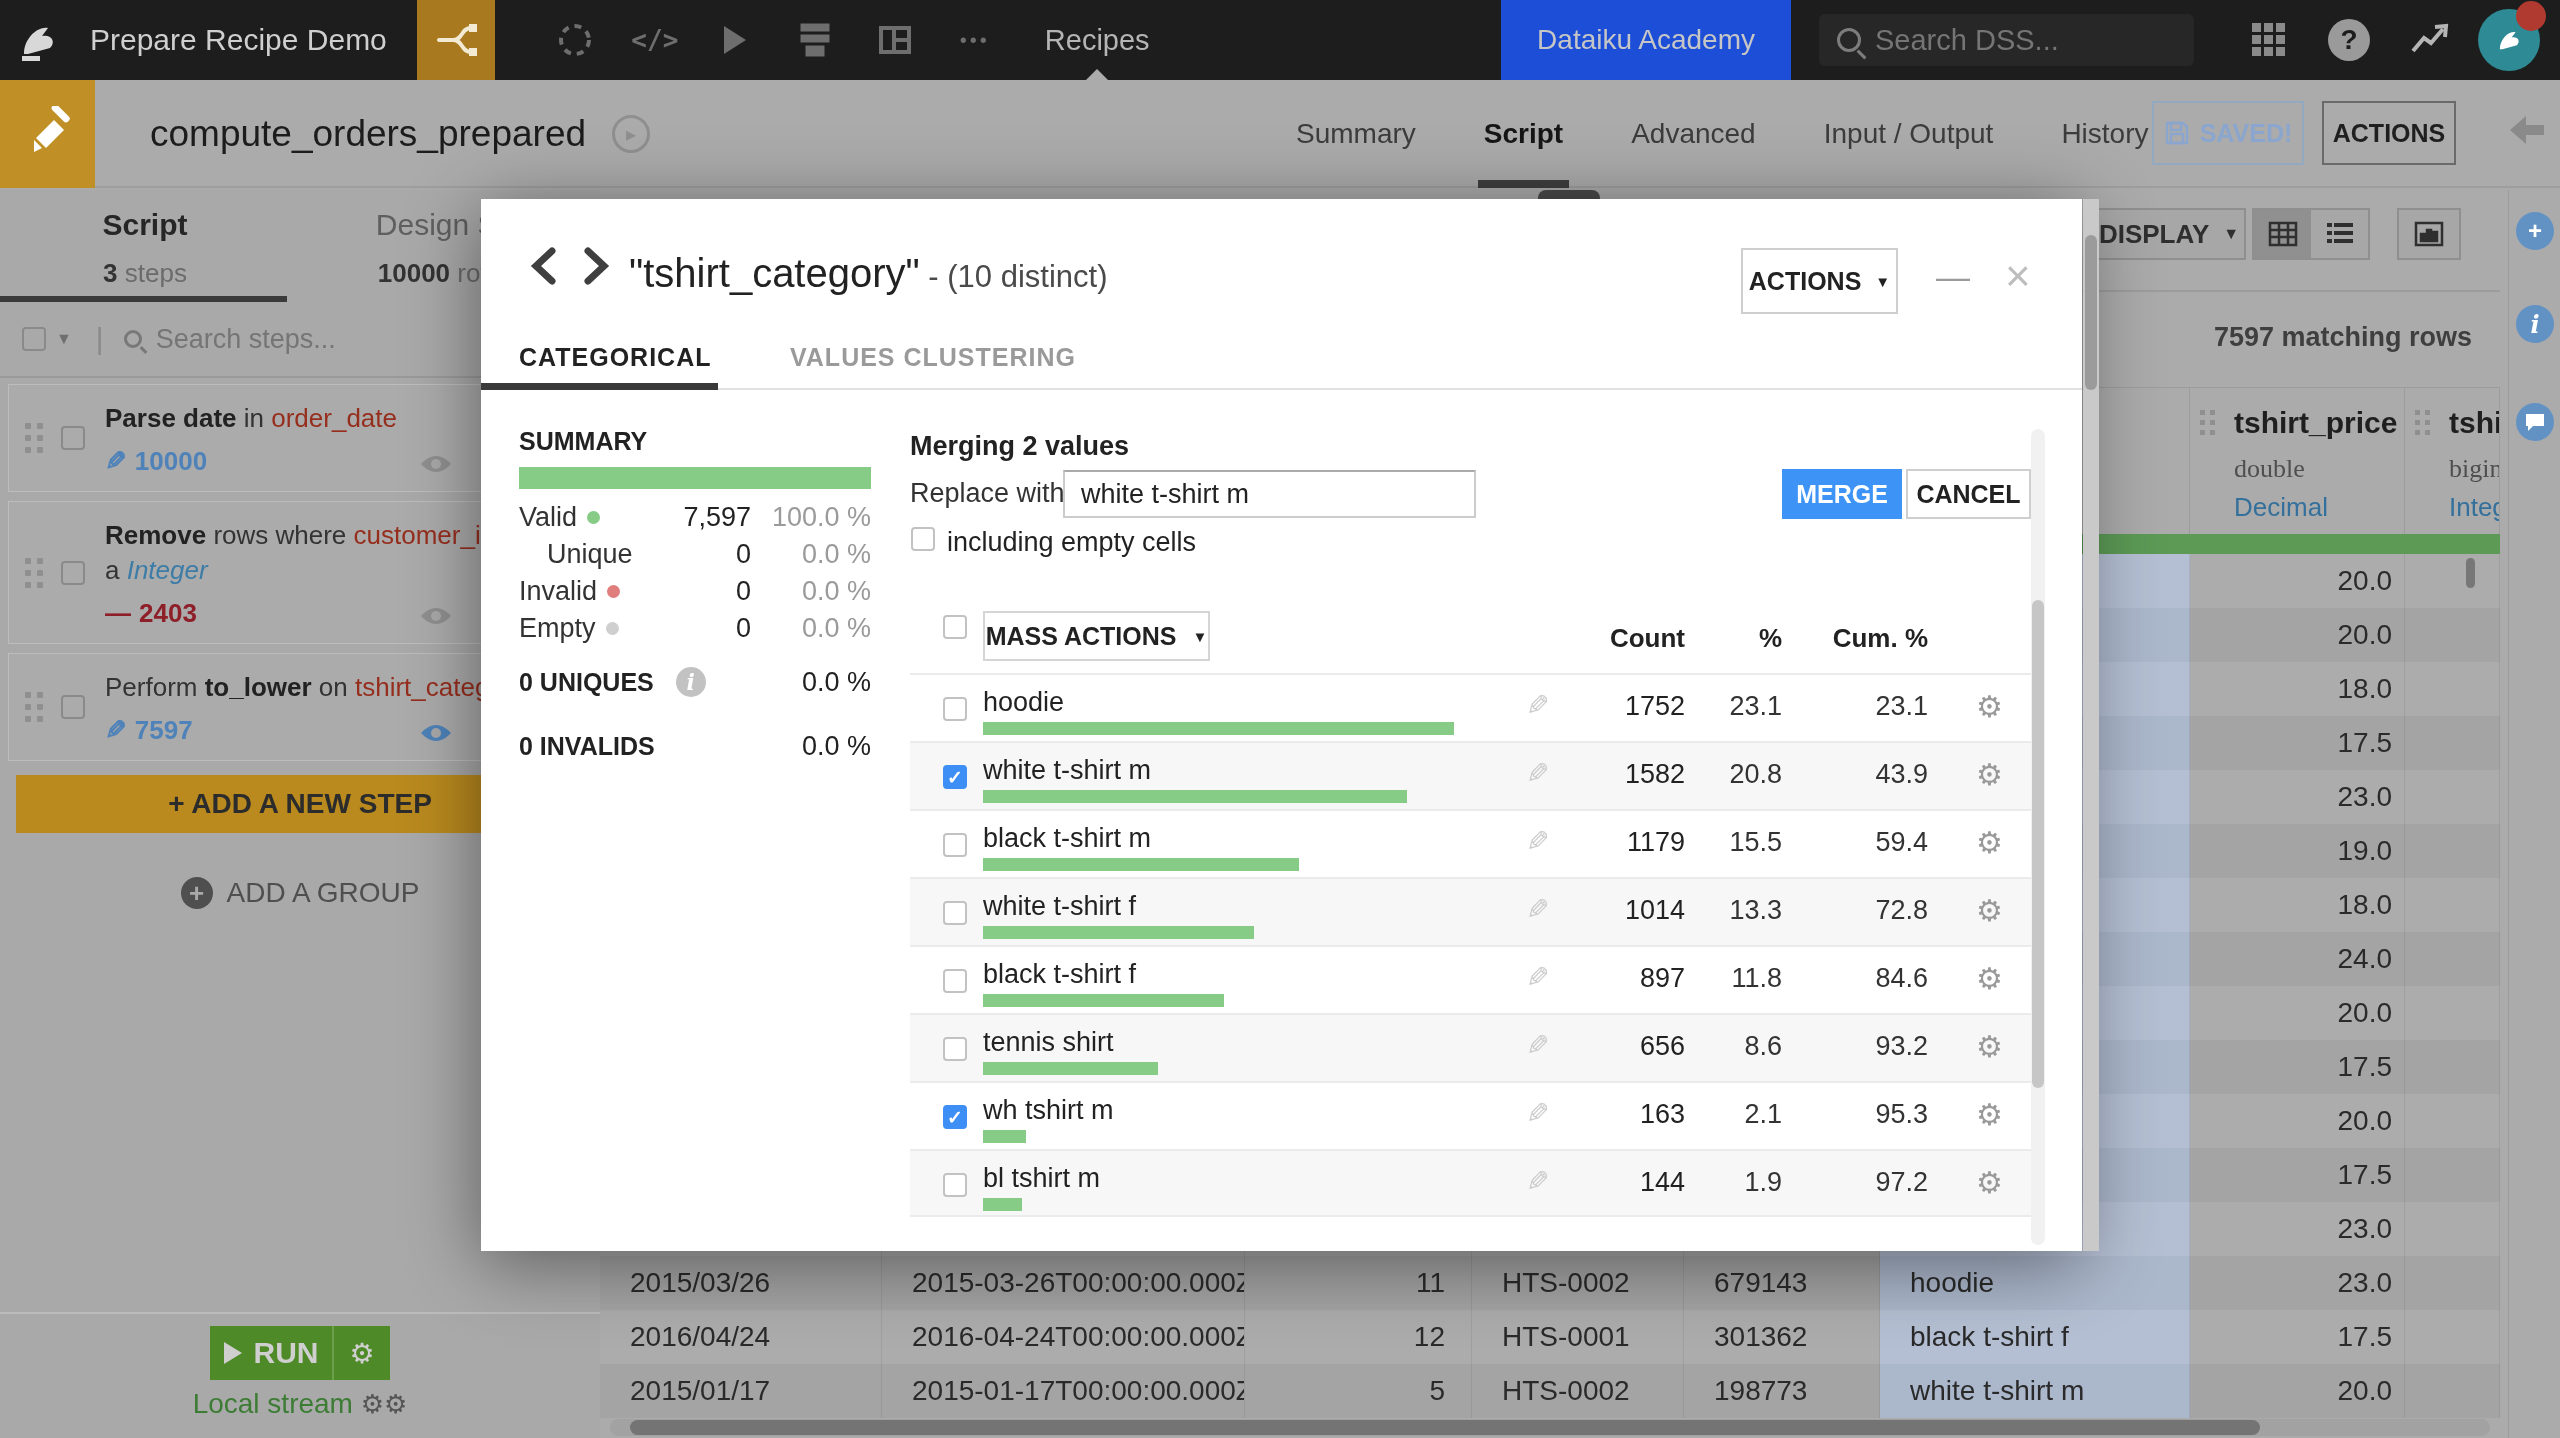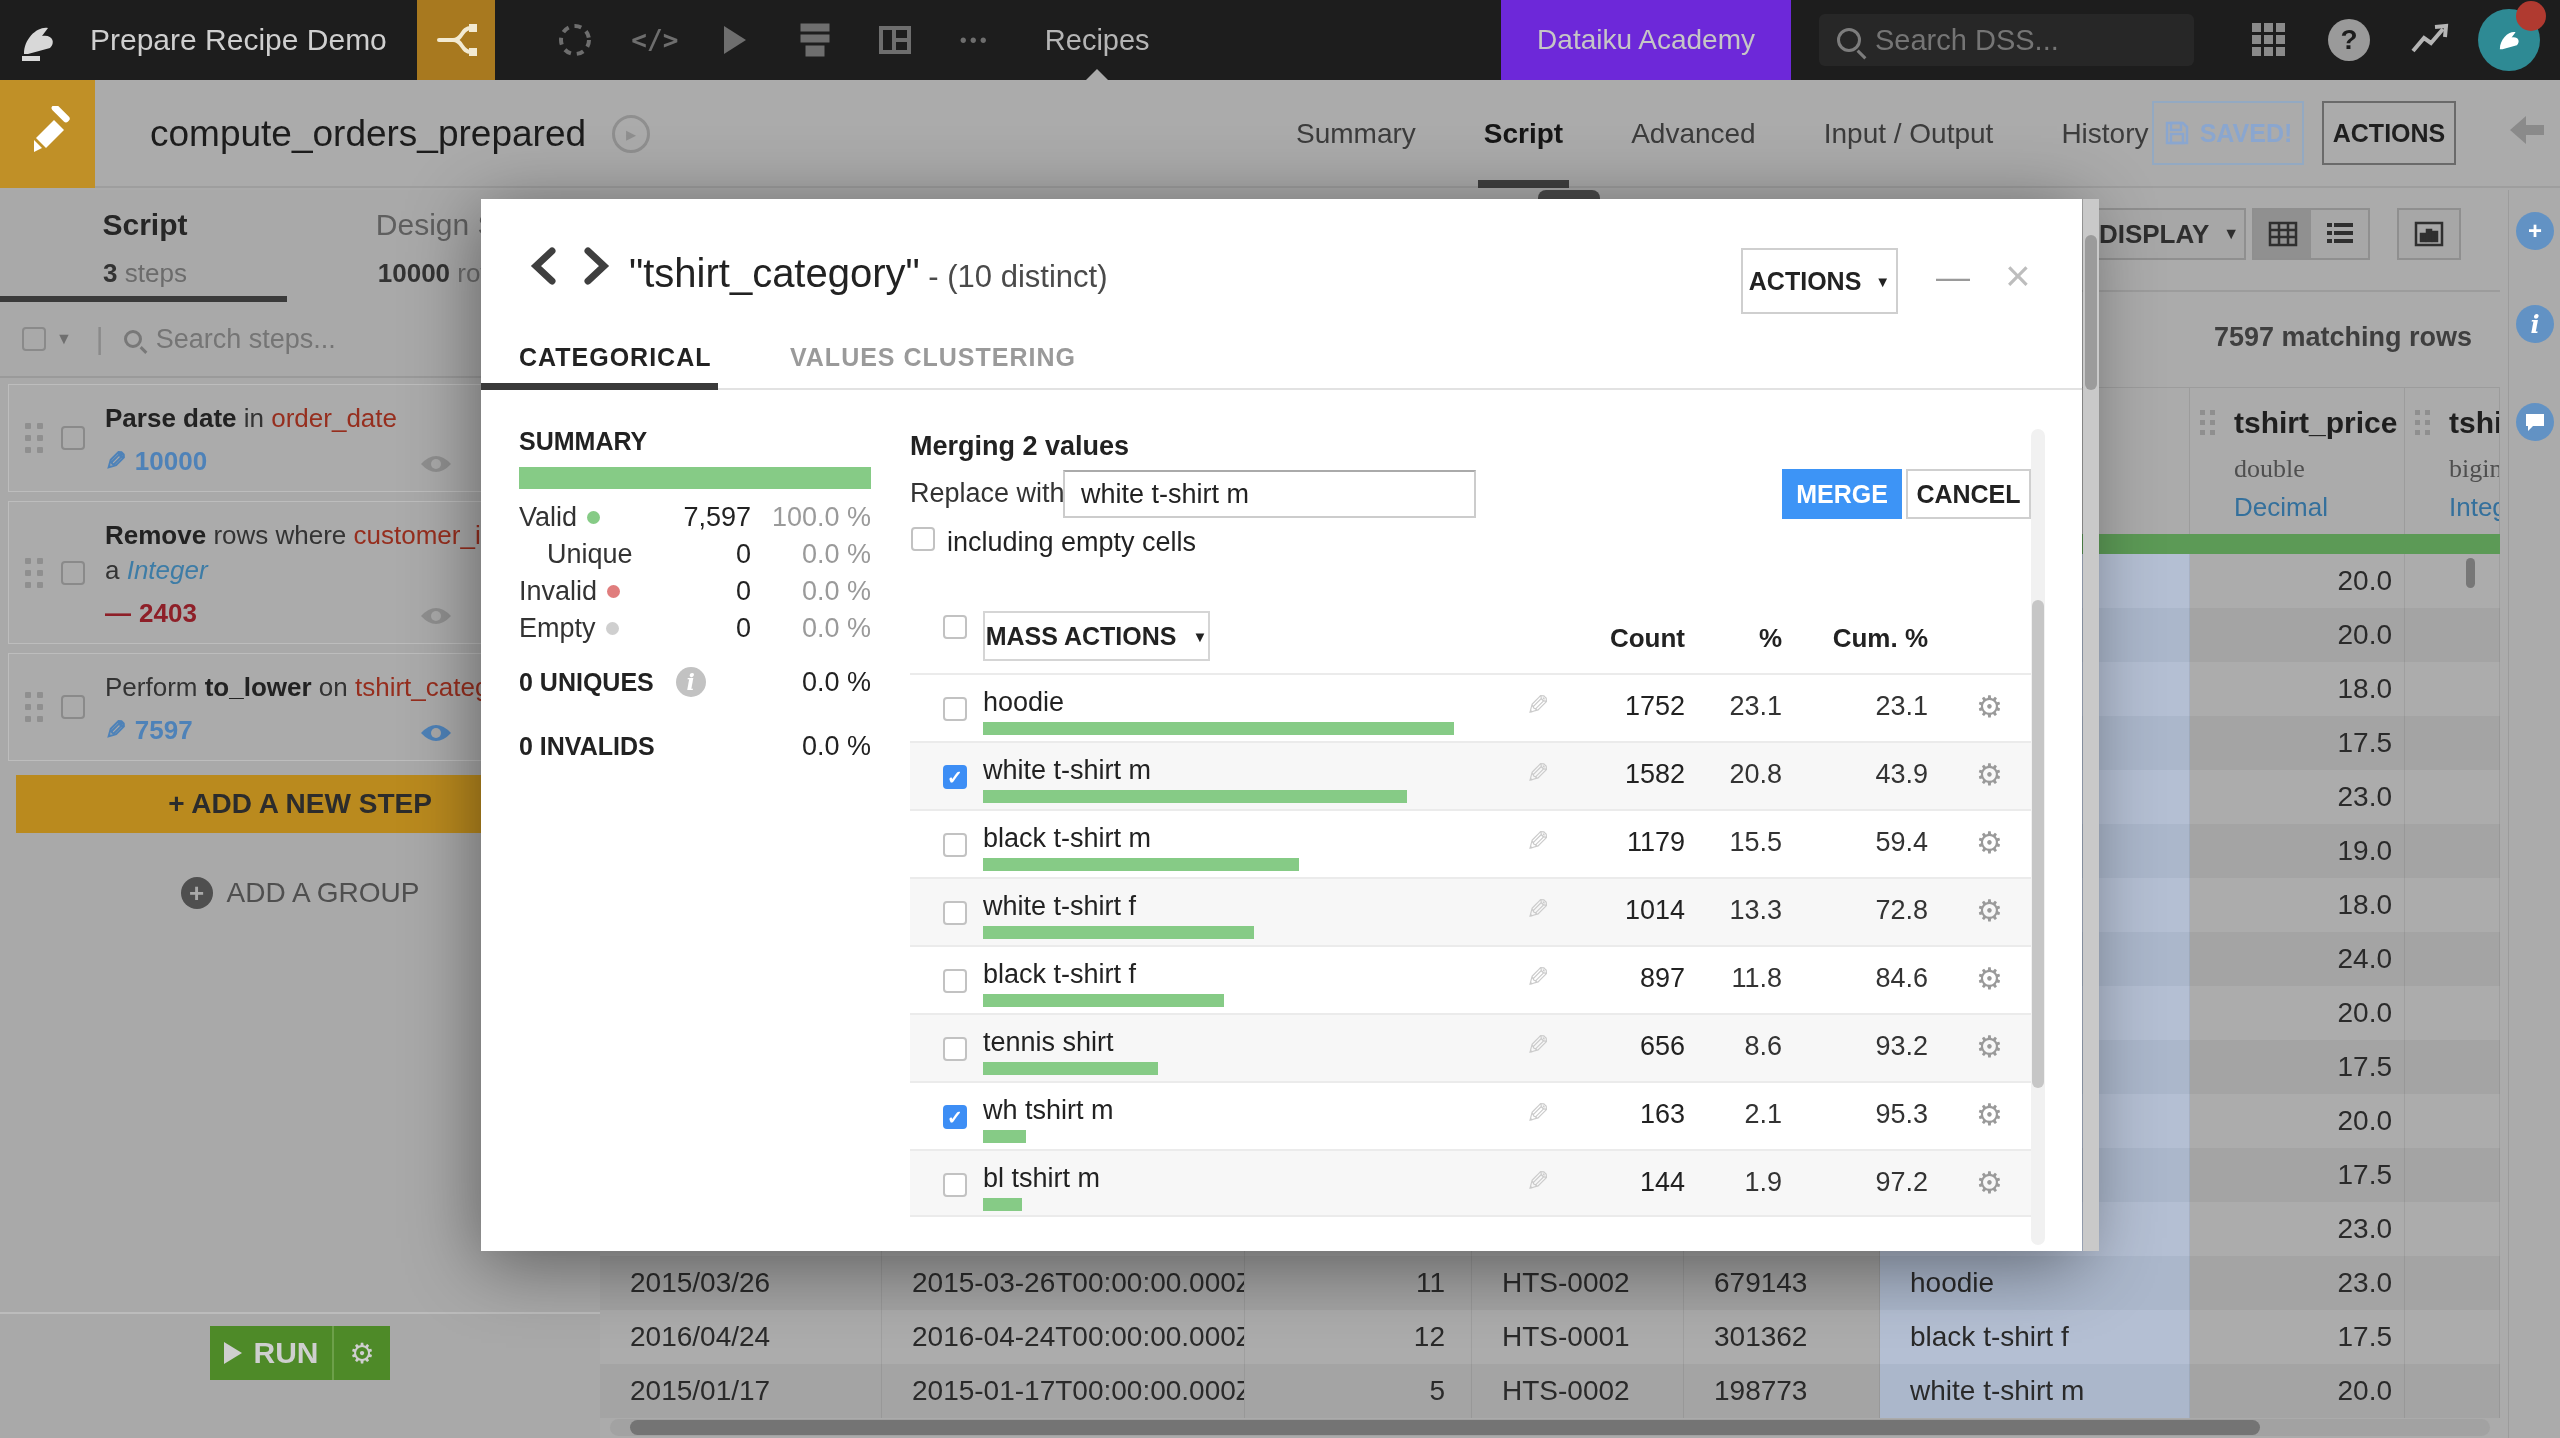--- a/index.html
+++ b/index.html
@@ -16,21 +16,21 @@
   .nav-tile { width:78px; height:80px; background:#a8791f; display:flex; align-items:center; justify-content:center; }
   .nav-ico { width:80px; height:80px; display:flex; align-items:center; justify-content:center;
     color:#6e6e6e; font-size:30px; }
   .nav-ico svg { stroke:#6e6e6e; }
   .nav-code { font-family:"DejaVu Sans Mono", monospace; font-weight:bold; font-size:26px; }
   .nav-play { width:0; height:0; border-left:22px solid #6e6e6e; border-top:14px solid transparent; border-bottom:14px solid transparent; }
   .nav-section { position:relative; color:#b5b5b5; font-size:29px; margin-left:30px; height:80px; display:flex; align-items:center; }
   .nav-notch { position:absolute; bottom:0; left:50%; margin-left:-11px; width:0; height:0;
     border-left:11px solid transparent; border-right:11px solid transparent; border-bottom:11px solid #ababab; }
   .nav-right { margin-left:auto; display:flex; align-items:center; height:80px; }
-  .nav-academy { background:#6d28d9; height:80px; display:flex; align-items:center; padding:0 36px;
+  .nav-academy { background:#1d4ed8; height:80px; display:flex; align-items:center; padding:0 36px;
     color:#c6c6c6; font-size:28px; }
   .nav-search { width:375px; height:52px; background:#272727; border-radius:6px; margin-left:28px;
     display:flex; align-items:center; padding:0 18px; }
   .nav-search input { background:transparent; border:none; outline:none; color:#9a9a9a; font-size:29px;
     font-family:"Liberation Sans",sans-serif; width:290px; margin-left:14px; }
   .sicon { width:24px; height:24px; border:3px solid #7d7d7d; border-radius:50%; position:relative; flex:0 0 auto; }
   .sicon::after { content:""; position:absolute; width:3px; height:11px; background:#7d7d7d;
     transform:rotate(-45deg); left:20px; top:18px; }
   .nav-help { width:42px; height:42px; border-radius:50%; background:#9a9a9a; color:#1d1d1d;
     font-weight:bold; font-size:28px; display:flex; align-items:center; justify-content:center; }
@@ -464,20 +464,24 @@
         </div>
       </div>
     <div class="run-area">
       <div class="run-btn">
         <div class="run-main">
             <div class="run-play"></div>
             <span>RUN</span>
           </div>
         <div class="run-gear">⚙</div>
       </div>
+      <div class="engine">
+        <span>Local stream</span>
+        <span class="gears"> ⚙⚙</span>
+      </div>
     </div>
   </div>
 
   <div class="table-area">
     <div class="tbl-toolbar">
       <div class="peek-btn"></div>
       <div class="tb-btn display-btn">
         <span>DISPLAY</span>
           <span style="font-size:16px;">▼</span>
       </div>

